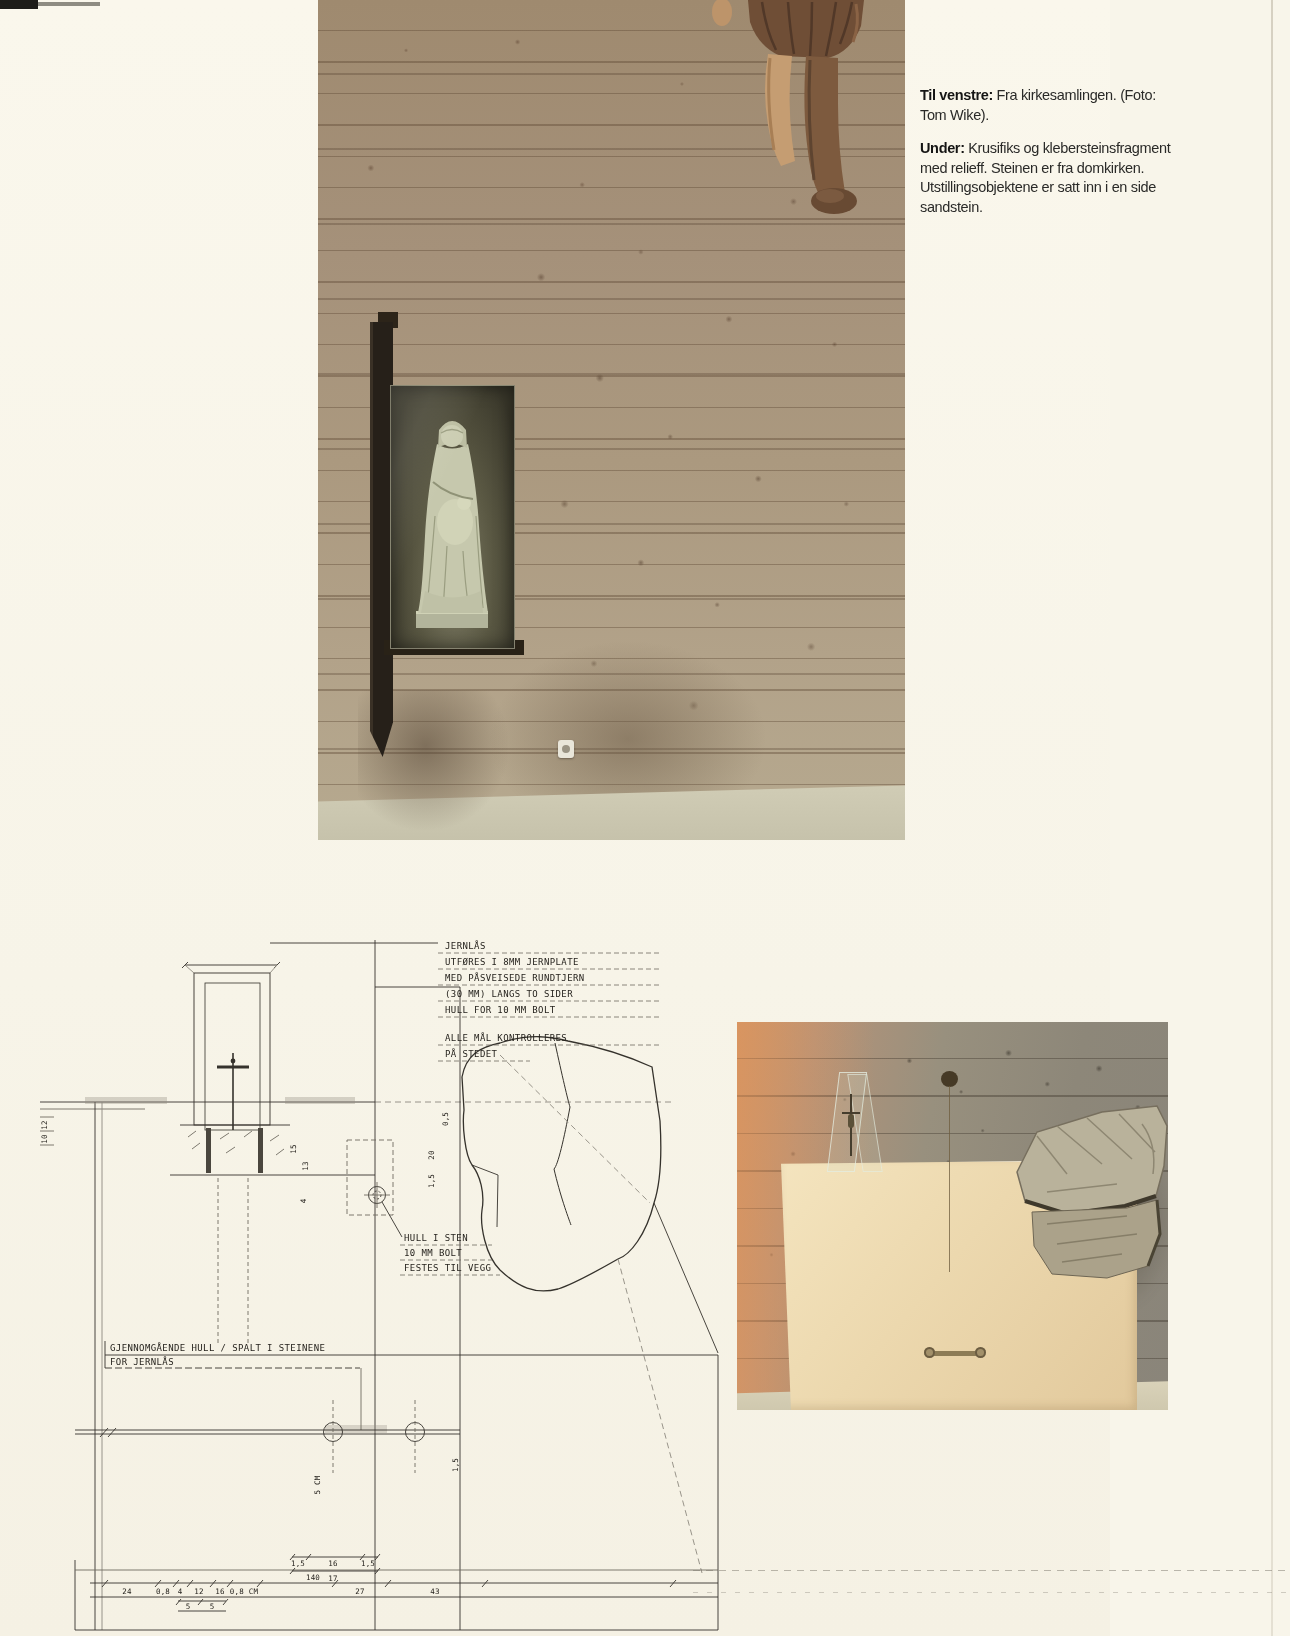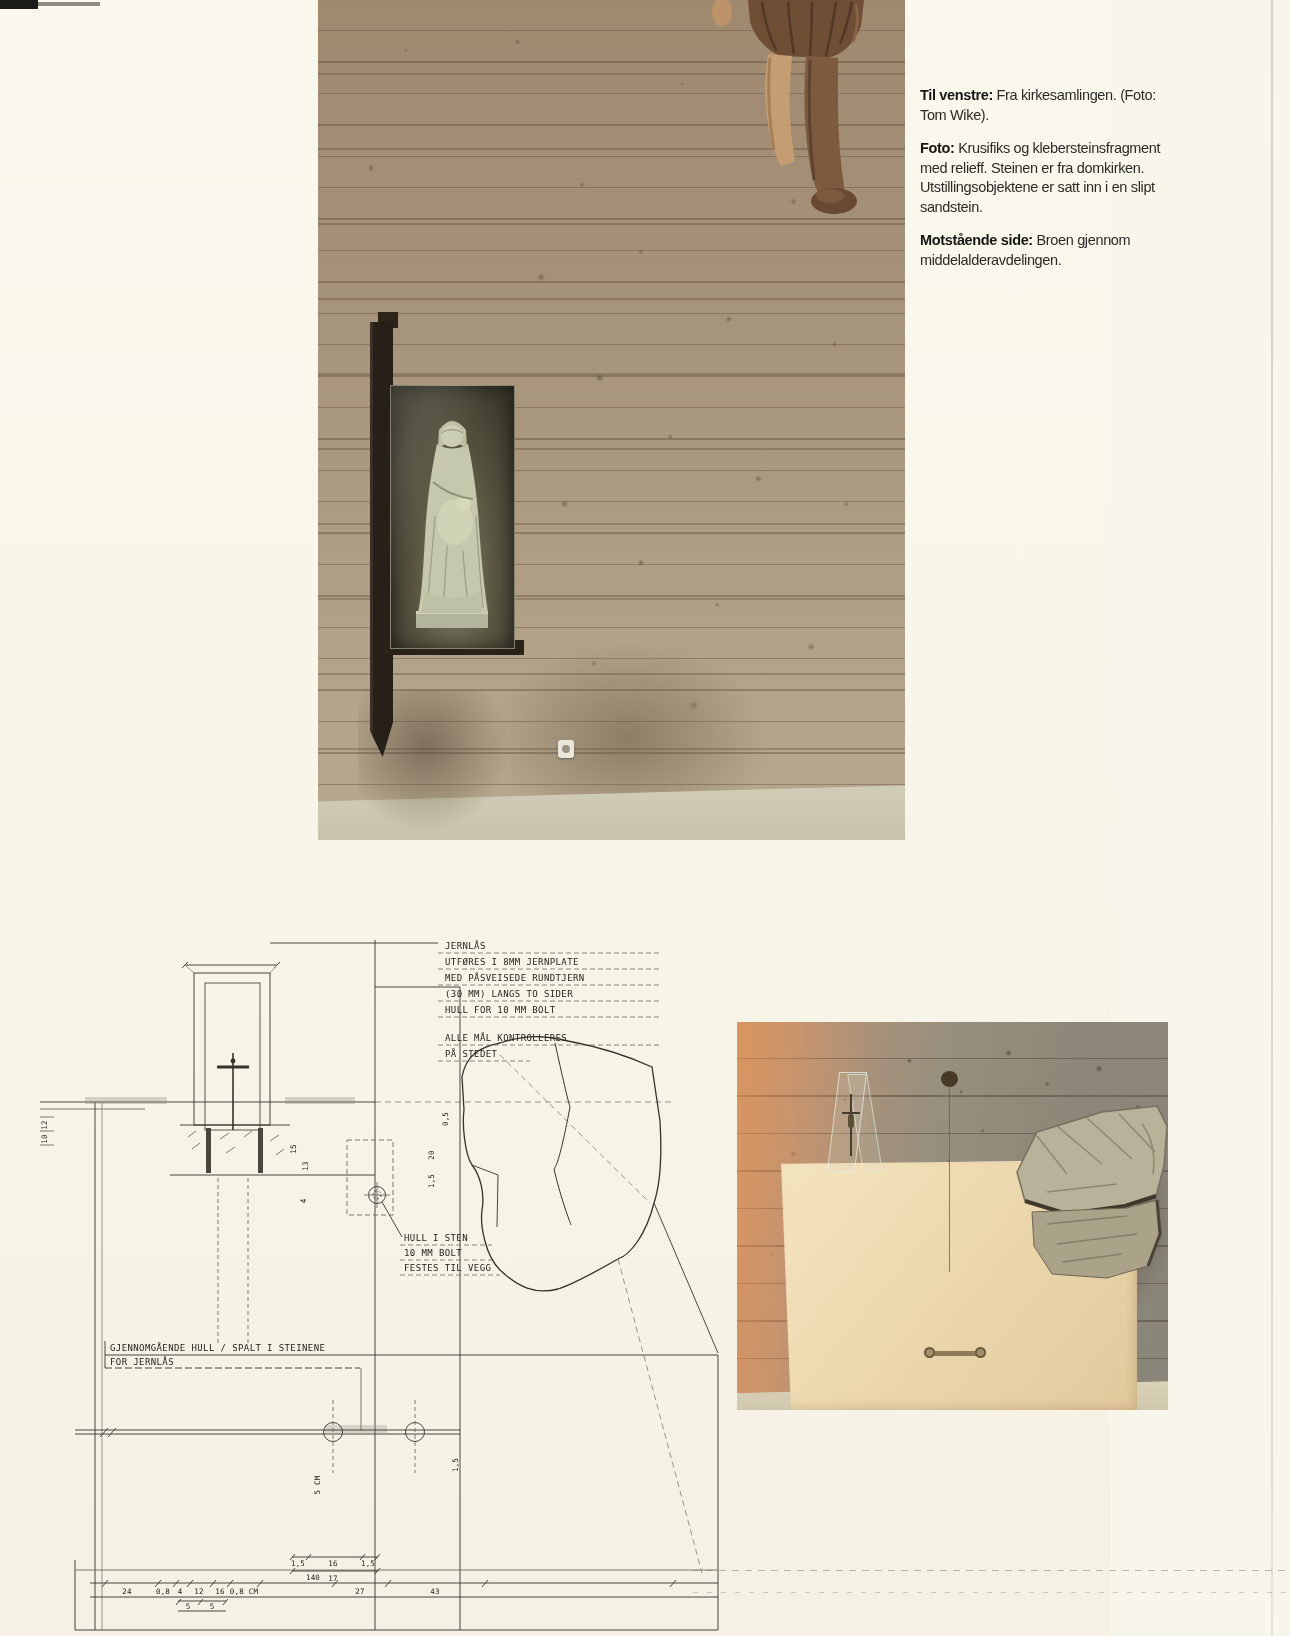--- a/index.html
+++ b/index.html
@@ -148,22 +148,21 @@
       <path d="M60,58 Q56,100 64,150" stroke="#a87f55" stroke-width="3" fill="none"></path>
       <path d="M96,56 Q92,110 98,152 Q102,186 112,199 L135,193 Q128,150 128,104 L128,58 Z" fill="#7d5a3e"></path>
       <path d="M100,60 Q97,120 104,180" stroke="#5e4430" stroke-width="3" fill="none"></path>
       <ellipse cx="124" cy="201" rx="23" ry="13" fill="#684a33"></ellipse>
       <ellipse cx="120" cy="196" rx="14" ry="7" fill="#7b5a40"></ellipse>
     </svg>
   </div>
 
   <div class="captions">
     <p><b>Til venstre:</b><span> Fra kirkesamlingen. (Foto: Tom Wike).</span></p>
-    <p><b>Foto:</b><span> Krusifiks og klebersteinsfragment med relieff. Steinen er fra domkirken. Utstillingsobjektene er satt inn i en slipt sandstein.</span></p>
-    <p><b>Motstående side:</b><span> Broen gjennom middelalderavdelingen.</span></p>
+    <p><b>Under:</b><span> Krusifiks og klebersteinsfragment med relieff. Steinen er fra domkirken. Utstillingsobjektene er satt inn i en side sandstein.</span></p>
   </div>
 
   <div class="drawing">
     <svg width="690" height="711" viewBox="0 0 690 711">
       <g stroke="#35322c" stroke-width="0.9" fill="none">
 
         <line x1="10" y1="177" x2="345" y2="177"></line>
         <line x1="345" y1="177" x2="645" y2="177" stroke-dasharray="6,4" stroke="#8d897f"></line>
         <line x1="10" y1="184" x2="115" y2="184" stroke="#6f6b61"></line>
         <line x1="65" y1="177" x2="65" y2="705"></line>

